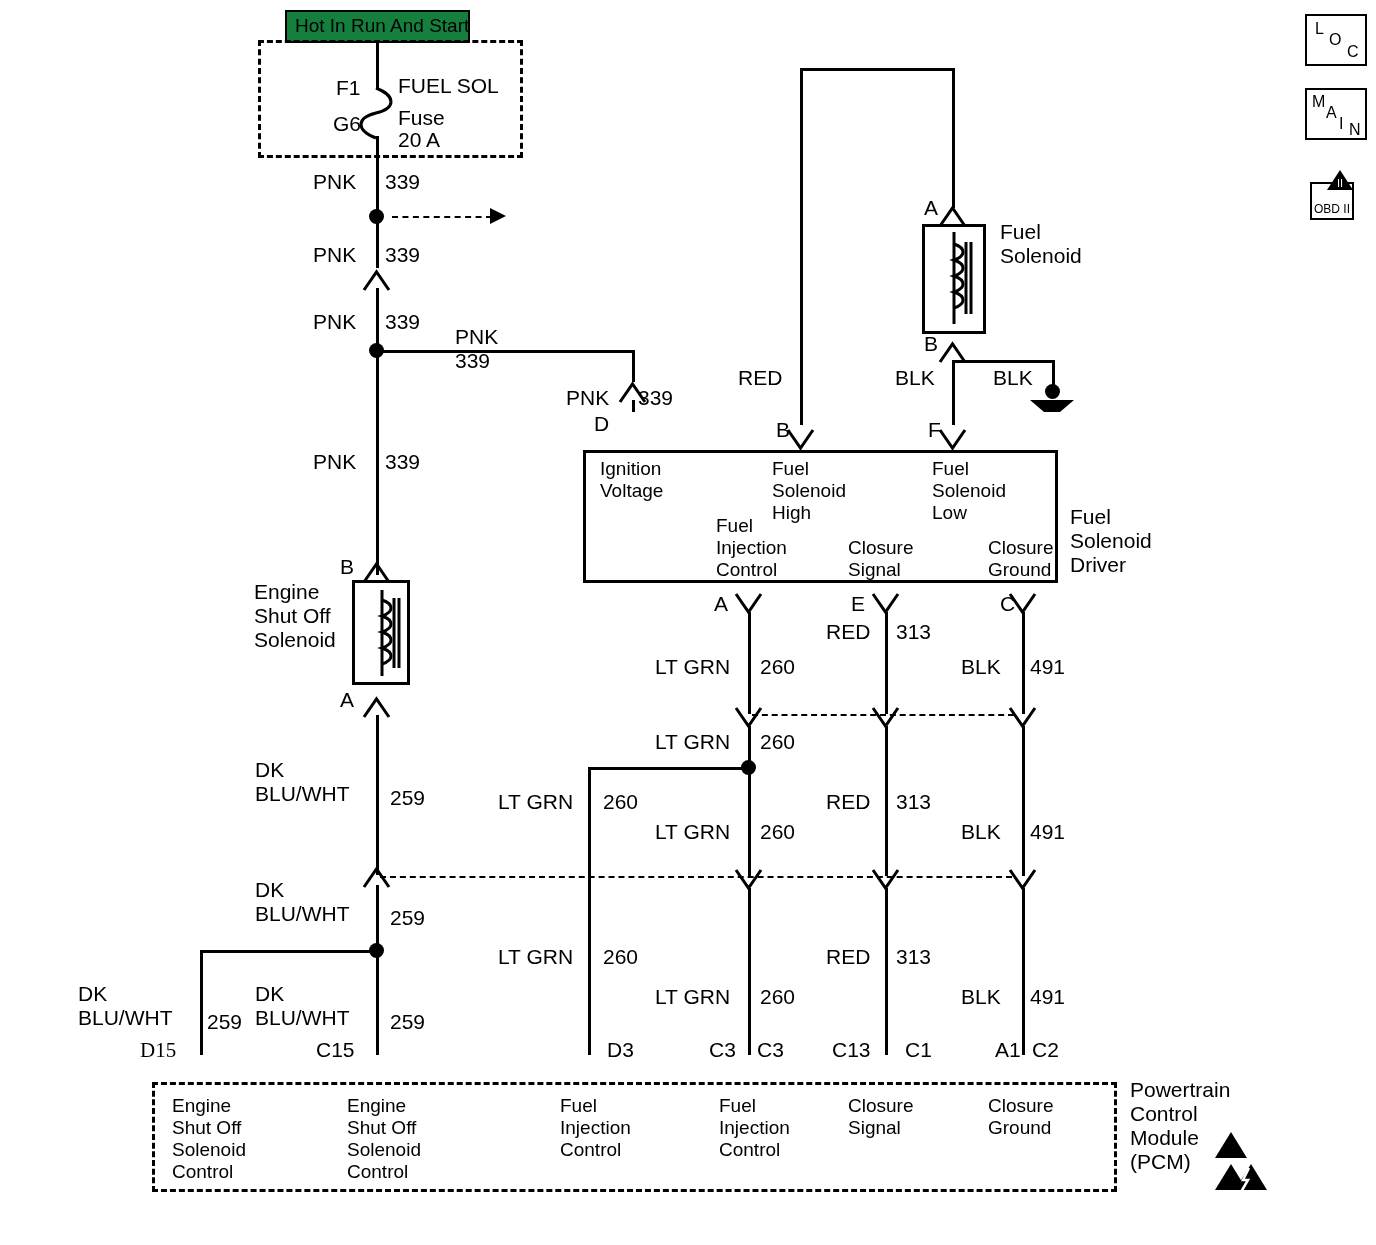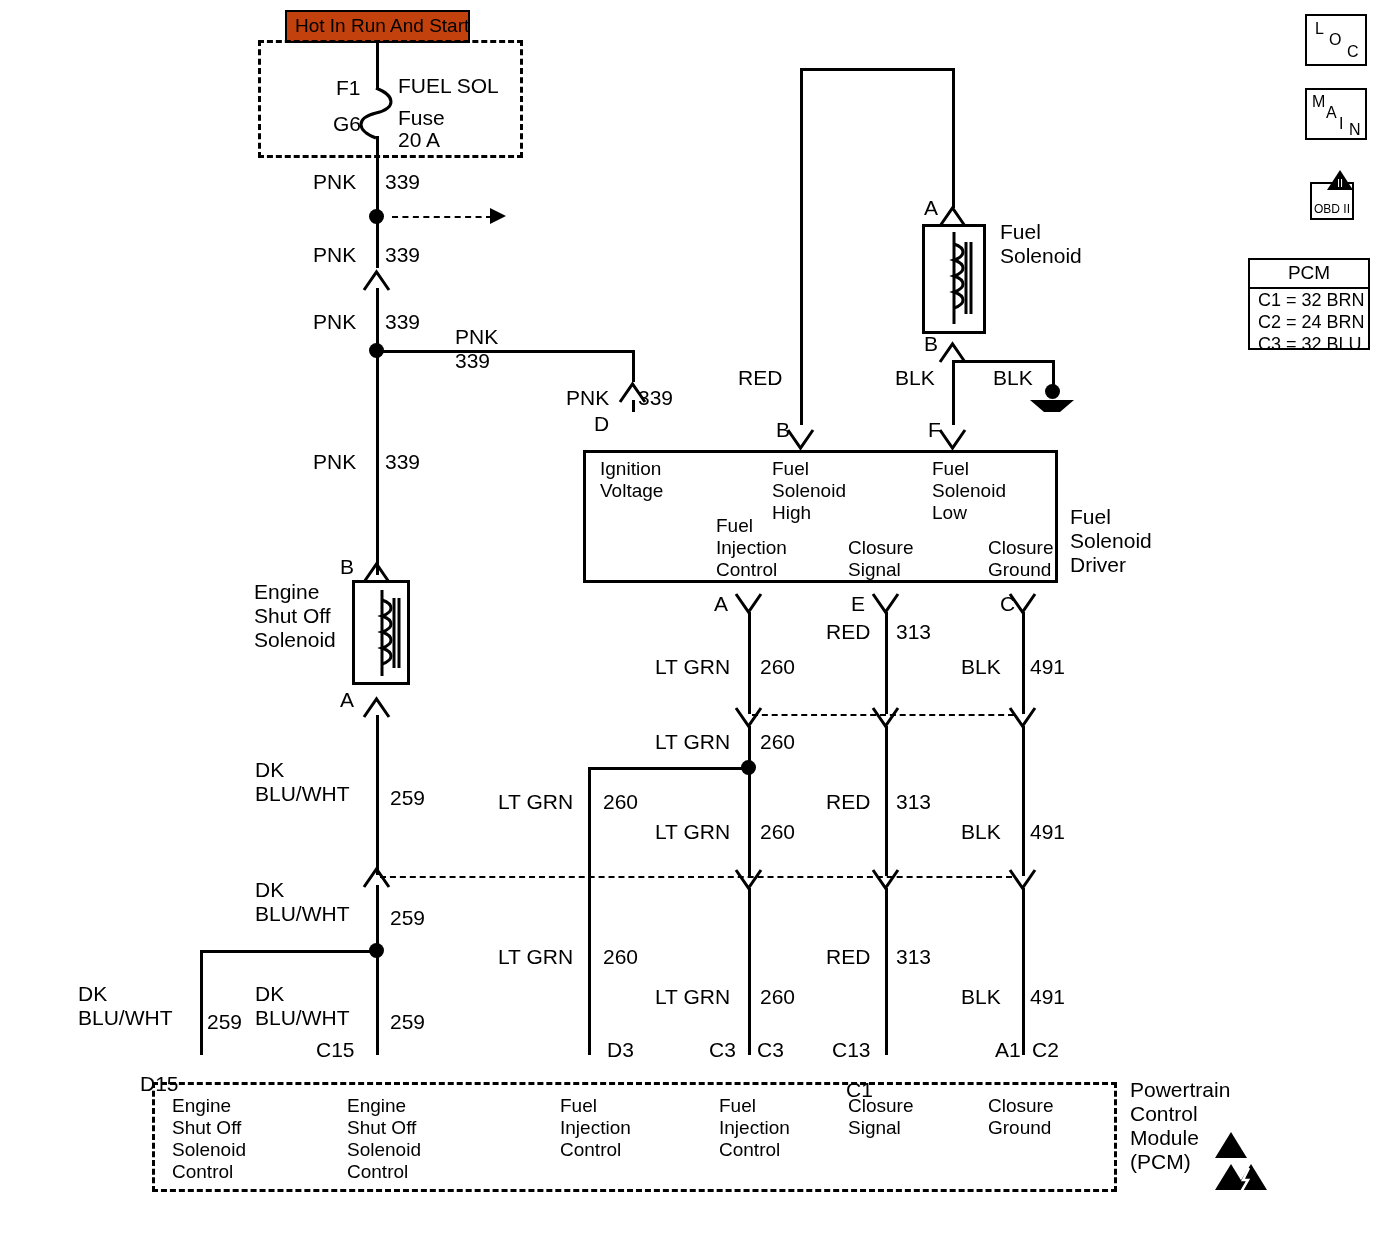--- a/index.html
+++ b/index.html
@@ -84,21 +84,21 @@
   }
   .pcm-legend .row {
     font-size: 18px;
     padding: 1px 8px 0 8px;
     white-space: pre;
   }
   .title-box {
     position: absolute;
     border: 2px solid #000;
     box-sizing: border-box;
-    background: #c2410c;
+    background: #15803d;
     font-size: 19px;
     text-align: center;
     padding: 3px 20px 4px 8px;
     white-space: nowrap;
   }
   .fb-box {
     position: absolute;
     border: 2px solid #000;
     box-sizing: border-box;
     background: #fff;
@@ -204,21 +204,21 @@
 
   <div class="dot" style="left:369px; top:943px;"></div>
   <div class="hline" style="left:200px; top:950px; width:178px;"></div>
   <div class="vline" style="left:200px; top:950px; height:105px;"></div>
 
   <div class="lbl" style="left:78px; top:982px; width:130px;">DK<br>BLU/WHT</div>
   <div class="lbl" style="left:207px; top:1010px;">259</div>
   <div class="lbl" style="left:255px; top:982px; width:130px;">DK<br>BLU/WHT</div>
   <div class="lbl" style="left:390px; top:1010px;">259</div>
 
-  <div class="lbl" style="left:140px; top:1072px;">D15</div>
+  <div class="lbl" style="left:140px; top:1038px;font-family:Liberation Serif, serif;">D15</div>
   <div class="lbl" style="left:316px; top:1038px;">C15</div>
 
   <div class="hline" style="left:800px; top:68px; width:152px;"></div>
   <div class="vline" style="left:952px; top:68px; height:140px;"></div>
   <div class="lbl" style="left:924px; top:196px;">A</div>
   <svg class="chev-svg" style="left:940px; top:206px;" width="25" height="22">
     <path d="M0,20 L12.5,2 L25,20" stroke="#000" stroke-width="3" fill="none"></path>
   </svg>
 
   <div class="box" style="left:922px; top:224px; width:64px; height:110px;"></div>
@@ -319,21 +319,21 @@
   <div class="lbl" style="left:896px; top:790px;">313</div>
 
   <svg class="chev-svg" style="left:873px; top:868px;" width="25" height="22">
     <path d="M0,2 L12.5,20 L25,2" stroke="#000" stroke-width="3" fill="none"></path>
   </svg>
   <div class="vline" style="left:885px; top:888px; height:167px;"></div>
   <div class="lbl" style="left:826px; top:945px;">RED</div>
   <div class="lbl" style="left:896px; top:945px;">313</div>
 
   <div class="lbl" style="left:832px; top:1038px;">C13</div>
-  <div class="lbl" style="left:846px; top:1038px;margin-top:40px;">C1</div>
+  <div class="lbl" style="left:905px; top:1038px;">C1</div>
 
   <div class="lbl" style="left:1000px; top:592px;">C</div>
   <svg class="chev-svg" style="left:1010px; top:592px;" width="25" height="22">
     <path d="M0,2 L12.5,20 L25,2" stroke="#000" stroke-width="3" fill="none"></path>
   </svg>
   <div class="vline" style="left:1022px; top:612px; height:102px;"></div>
   <div class="lbl" style="left:961px; top:655px;">BLK</div>
   <div class="lbl" style="left:1030px; top:655px;">491</div>
 
   <svg class="chev-svg" style="left:1010px; top:706px;" width="25" height="22">
@@ -389,20 +389,14 @@
   </div>
 
   <div class="obd-badge" style="left:1310px; top:182px; width:44px; height:38px;">
     <svg style="position:absolute; left:14px; top:-14px;" width="28" height="22">
       <path d="M14,0 L27,20 L1,20 Z" fill="#000"></path>
       <text x="14" y="17" font-size="11" fill="#fff" text-anchor="middle" font-family="Liberation Sans, sans-serif">II</text>
     </svg>
     <div style="position:absolute; left:0; right:0; bottom:2px; font-size:12px; text-align:center;">OBD II</div>
   </div>
 
-  <div class="pcm-legend" style="left:1248px; top:258px; width:122px; height:92px;">
-    <div class="hdr">PCM</div>
-    <div class="row">C1 = 32 BRN</div>
-    <div class="row">C2 = 24 BRN</div>
-    <div class="row">C3 = 32 BLU</div>
-  </div>
 
 </div>
 
 </body></html>

